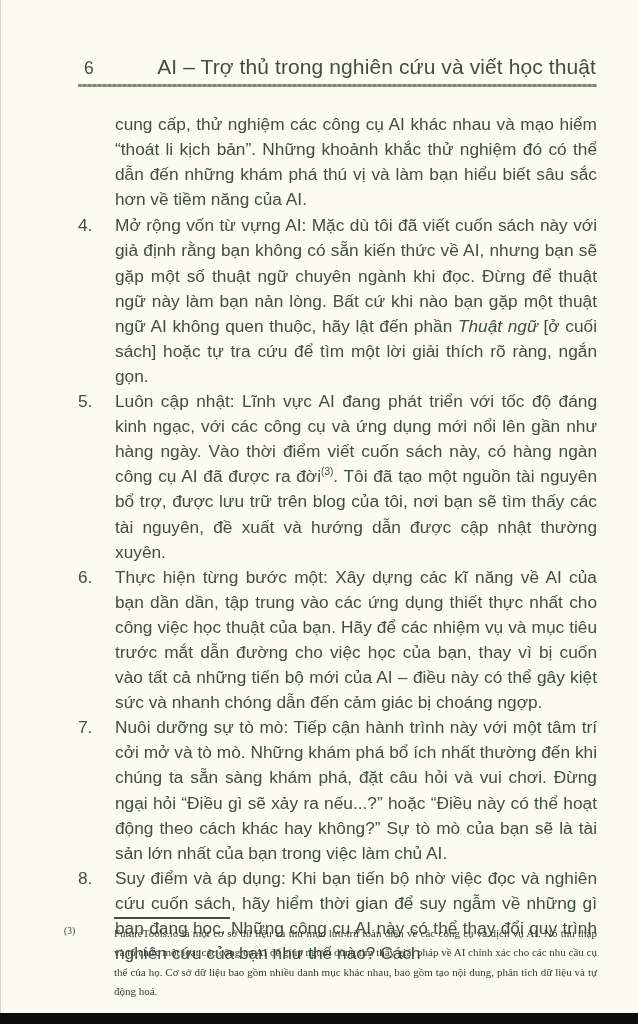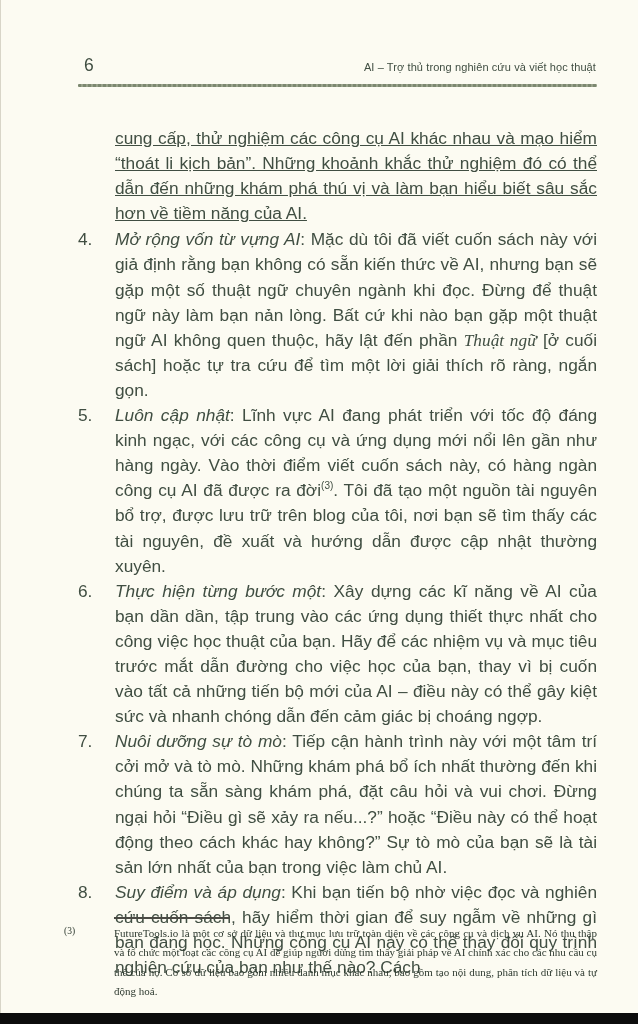--- a/index.html
+++ b/index.html
@@ -20,37 +20,37 @@
     position:relative;width:638px;height:1024px;overflow:hidden;
     background:var(--page-bg);
     color:var(--text);
   }
   
   .page-header{
     position:absolute;left:84px;right:42px;top:55px;
     display:flex;justify-content:space-between;align-items:baseline;
   }
   .page-number{font-size:17.5px;}
-  .running-title{font-size:11px;letter-spacing:0.1px;}
+  .running-title{font-size:21px;letter-spacing:0.1px;}
   .header-rule{
     position:absolute;left:78px;right:41px;top:84px;height:3px;
     background:repeating-linear-gradient(90deg,#7c8870 0 3px,#9aa38c 3px 5px);
     border-radius:1px;
   }
   
   .content{
     position:absolute;left:78px;right:41px;top:112px;
     font-size:17.3px;line-height:25.1px;text-align:justify;
   }
-  .intro{margin:14px 0 1px 37px;text-decoration:underline;}
+  .intro{margin:0 0 1px 37px;}
   .list-item{display:flex;margin:0;}
   .item-number{flex:0 0 37px;width:37px;}
   .item-text{flex:1;margin:0;text-align:justify;}
-  .lead{font-style:italic;}
-  .inline-italic{font-style:italic;font-family:Liberation Serif, serif;}
+  .lead{}
+  .inline-italic{font-style:italic;}
   sup.fn-ref{font-size:10px;line-height:0;vertical-align:super;}
   
   .footnote-block{
     position:absolute;left:62px;right:41px;top:917px;
     font-family:"Liberation Serif","DejaVu Serif",serif;
     color:var(--fn-text);
   }
   .footnote-rule{margin-left:52px;width:116px;height:1.5px;background:#4a4a44;margin-bottom:5px;}
   .footnote-row{display:flex;}
   .footnote-marker{

